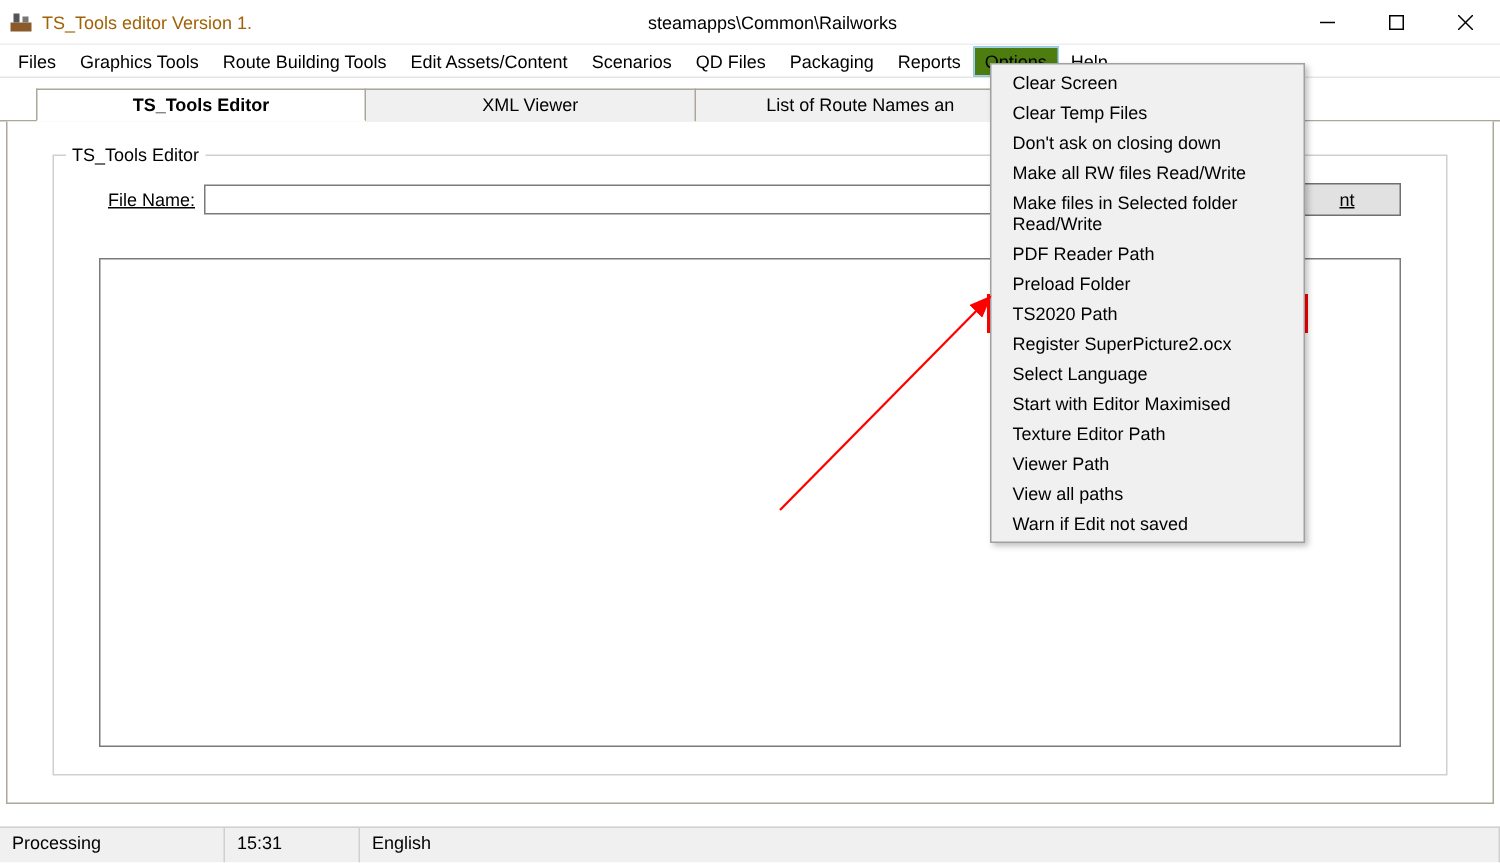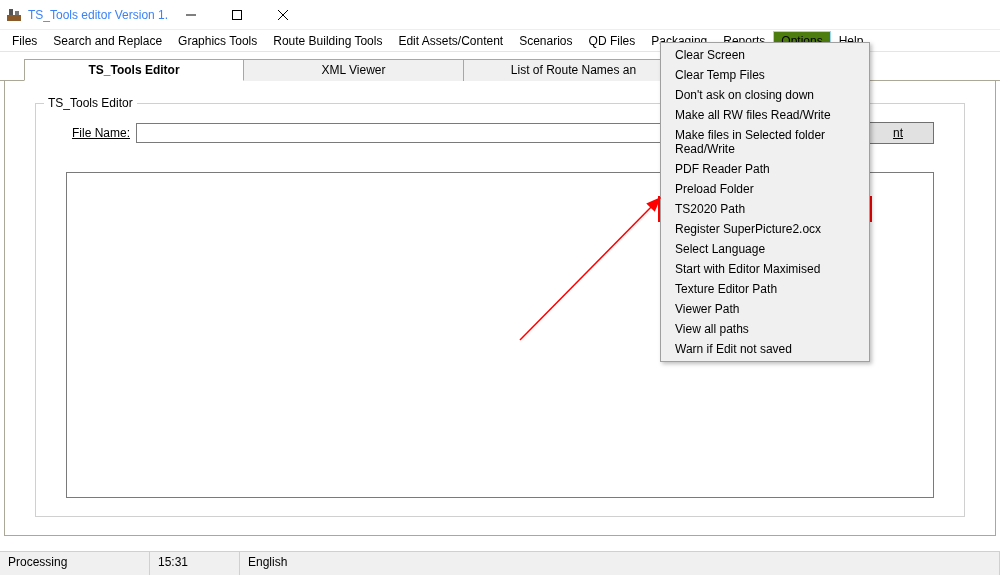--- a/index.html
+++ b/index.html
@@ -1,21 +1,21 @@
 <!DOCTYPE html>
 <html><head>
 <meta charset="utf-8">
 <style>
   * { box-sizing: border-box; margin: 0; padding: 0; font-family: "Segoe UI", Tahoma, sans-serif; font-size: 12px; }
   body { background: #fff; width: 1000px; height: 575px; overflow: hidden; position: relative; }
 
   
   .titlebar { height: 30px; display: flex; align-items: center; padding: 0 0 0 6px; background: #fff; border-bottom: 1px solid #eee; }
   .titlebar .app-icon { width: 16px; height: 16px; margin-right: 6px; display:inline-block; }
-  .titlebar .title-left { font-size: 12px; color: #3b82f6; }
+  .titlebar .title-left { font-size: 12px; color: #a16207; }
   .titlebar .title-center { flex: 1; text-align: center; font-size: 12px; color: #000; }
   .titlebar .win-controls { display: flex; height: 100%; }
   .titlebar .win-btn { width: 46px; height: 100%; display:flex; align-items:center; justify-content:center; cursor:pointer; }
   .titlebar .win-btn svg { width:10px; height:10px; }
 
   
   .menubar { height: 22px; display: flex; align-items: center; padding: 0 4px; border-bottom: 1px solid #e5e5e5; }
   .menubar .menu-item { padding: 3px 8px; cursor: pointer; }
   .menubar .menu-item.active { background: #4d7c0f; border:1px solid #99d1ff; padding:2px 7px; }
 
@@ -59,20 +59,21 @@
 
 <div class="titlebar">
   <span class="app-icon">
     <svg viewBox="0 0 16 16">
         <rect x="1" y="8" width="14" height="6" fill="#8b5a2b"></rect>
         <rect x="3" y="2" width="4" height="6" fill="#555"></rect>
         <rect x="9" y="4" width="4" height="4" fill="#777"></rect>
       </svg>
   </span>
   <span class="title-left">TS_Tools editor  Version 1.</span>
+  <span class="title-center">steamapps\Common\Railworks</span>
   <div class="win-controls">
     <div class="win-btn">
         <svg viewBox="0 0 10 10">
           <line x1="0" y1="5" x2="10" y2="5" stroke="#000" stroke-width="1"></line>
         </svg>
       </div>
     <div class="win-btn">
         <svg viewBox="0 0 10 10">
           <rect x="0.5" y="0.5" width="9" height="9" fill="none" stroke="#000" stroke-width="1"></rect>
         </svg>
@@ -81,21 +82,20 @@
         <svg viewBox="0 0 10 10">
           <line x1="0" y1="0" x2="10" y2="10" stroke="#000" stroke-width="1"></line>
           <line x1="10" y1="0" x2="0" y2="10" stroke="#000" stroke-width="1"></line>
         </svg>
       </div>
   </div>
 </div>
 
 <div class="menubar" id="menubar">
     <div class="menu-item">Files</div>
-    <div class="menu-item">Search and Replace</div>
     <div class="menu-item">Graphics Tools</div>
     <div class="menu-item">Route Building Tools</div>
     <div class="menu-item">Edit Assets/Content</div>
     <div class="menu-item">Scenarios</div>
     <div class="menu-item">QD Files</div>
     <div class="menu-item">Packaging</div>
     <div class="menu-item">Reports</div>
     <div class="menu-item active">Options</div>
     <div class="menu-item">Help</div>
   </div>

